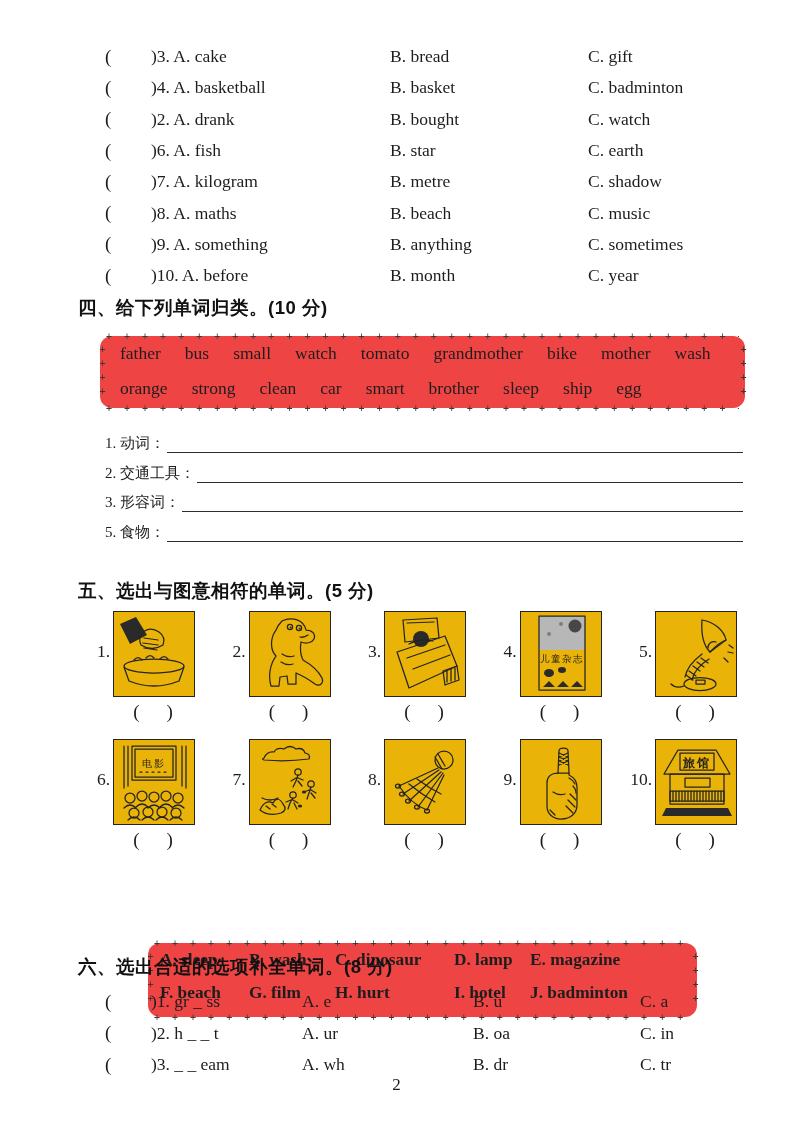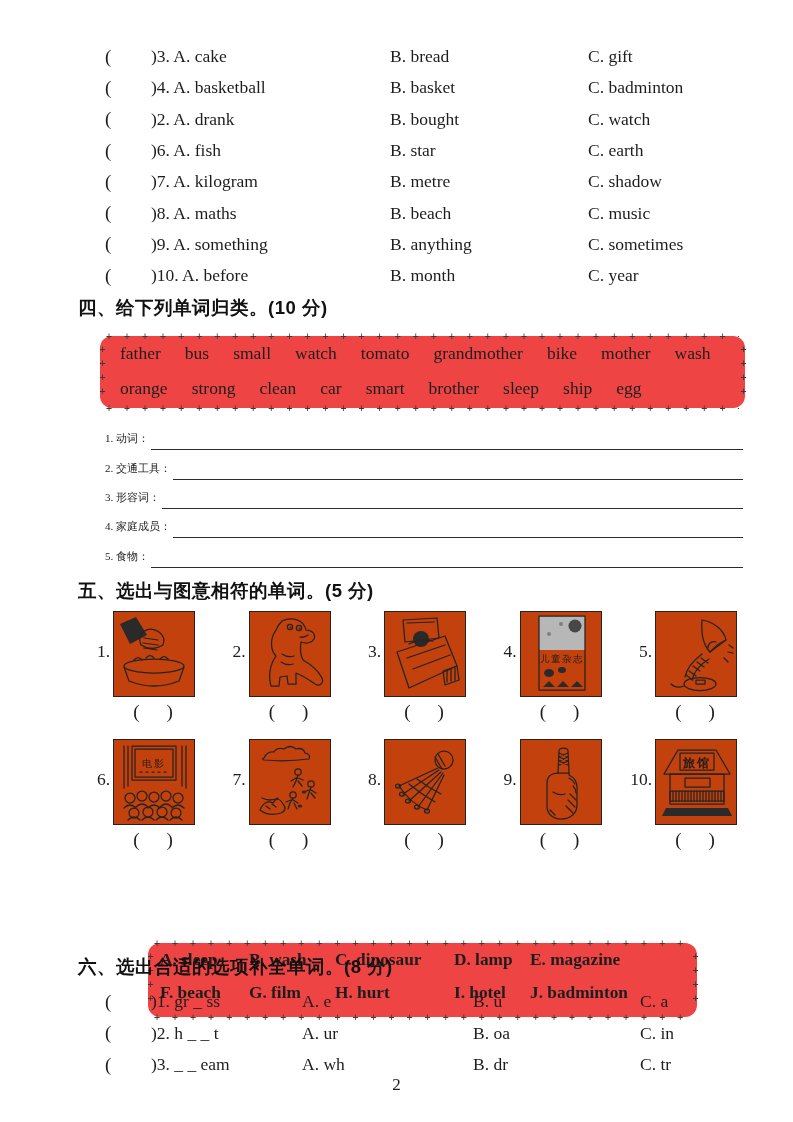--- a/index.html
+++ b/index.html
@@ -38,32 +38,32 @@
     font:10px "DejaVu Sans Mono",monospace;letter-spacing:3px;color:#3a3a3a;}
   .pb-v::before{content:"+++++++++++++++";}
   .pb-left{left:-4px;} .pb-right{right:-4px;}
 
   
   #word-box{top:333px;left:100px;width:645px;height:72px;padding:0;}
   .wb-line{display:flex;gap:24px;padding:0 20px;height:35px;align-items:center;font-size:17.5px;}
   .wb-line.first{margin-top:3px;}
 
   #s4-cats{top:424px;left:105px;width:638px;}
-  .cat-row{display:flex;align-items:center;height:29.4px;font-size:11px;}
+  .cat-row{display:flex;align-items:flex-end;height:29.4px;font-size:15px;}
   .cat-label{white-space:nowrap;}
   .blank-line{flex:1;border-bottom:1.3px solid #2c2c2c;height:22px;margin-left:2px;}
 
   
   .pic-row{display:flex;left:84px;}
   #pic-row-1{top:611px;}
   #pic-row-2{top:739px;}
   .pic-cell{width:135.5px;display:flex;flex-direction:column;}
   .pic-top{display:flex;align-items:center;}
   .pic-num{width:26px;text-align:right;margin-right:3px;font-size:17.5px;padding-bottom:6px;}
-  .pic-frame{width:80px;height:84px;border:1.6px solid #232323;background:#c2410c;display:flex;align-items:center;justify-content:center;}
+  .pic-frame{width:80px;height:84px;border:1.6px solid #232323;background:#eab308;display:flex;align-items:center;justify-content:center;}
   .pic-frame svg{display:block;}
   .paren-under{width:80px;margin-left:29px;display:flex;justify-content:center;gap:27px;margin-top:4px;font-size:19px;}
 
   #options-box{top:864px;left:148px;width:549px;height:74px;}
   .opt-line{display:grid;grid-template-columns:89px 86px 119px 76px auto;padding:0 12px 0 12px;height:33px;align-items:center;font-size:17.3px;font-weight:bold;}
   .opt-line.first{margin-top:4px;}
 
   
   #s6-rows{top:986px;left:105px;right:16px;}
   .s6-row{display:grid;grid-template-columns:46px 151px 171px 167px auto;height:31.5px;align-items:center;font-size:17.5px;}
@@ -163,24 +163,20 @@
   <div class="cat-row">
     <span class="cat-label">1. 动词：</span>
     <span class="blank-line"></span>
   </div>
   <div class="cat-row">
     <span class="cat-label">2. 交通工具：</span>
     <span class="blank-line"></span>
   </div>
   <div class="cat-row">
     <span class="cat-label">3. 形容词：</span>
-    <span class="blank-line"></span>
-  </div>
-  <div class="cat-row">
-    <span class="cat-label">4. 家庭成员：</span>
     <span class="blank-line"></span>
   </div>
   <div class="cat-row">
     <span class="cat-label">5. 食物：</span>
     <span class="blank-line"></span>
   </div>
 </div>
 
 <div id="s5-title" class="abs sec-title">五、选出与图意相符的单词。(5 分)</div>
 

